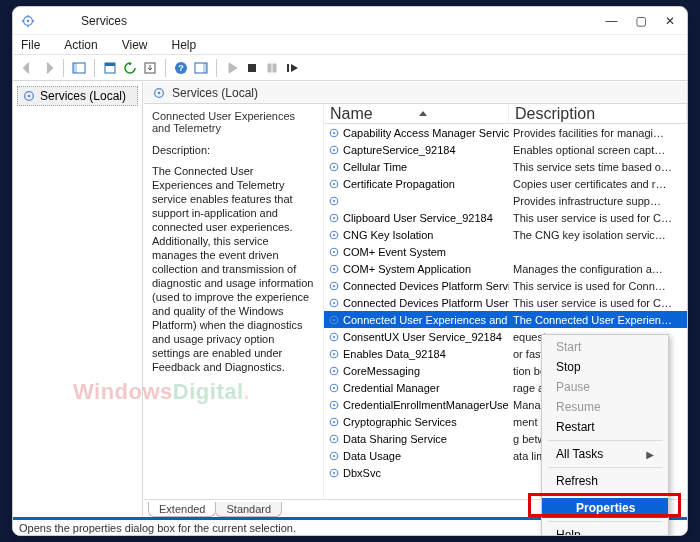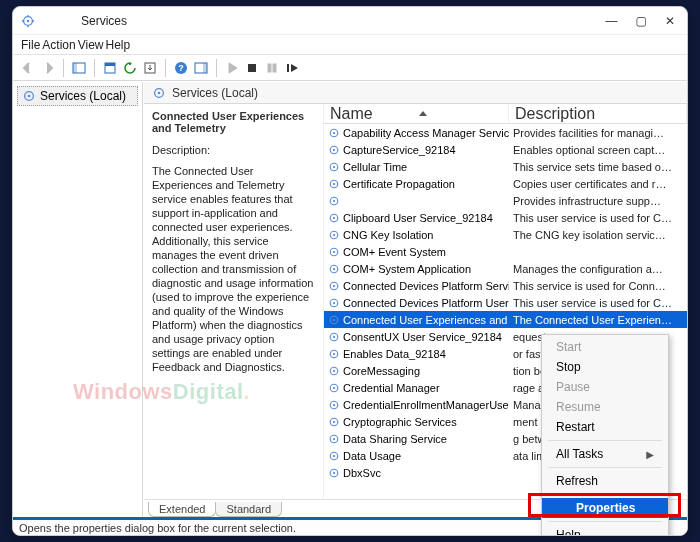--- a/index.html
+++ b/index.html
@@ -5,39 +5,39 @@
   * { box-sizing: border-box; margin: 0; padding: 0; font-family: "Segoe UI", Tahoma, sans-serif; }
   body { width: 700px; height: 542px; background: #0f1a3a; position: relative; overflow: hidden; }
   .outer-frame { position: absolute; left: 12px; top: 6px; width: 676px; height: 530px; background: #fff; border: 1px solid #ccc; border-radius: 8px; box-shadow: 0 4px 20px rgba(0,0,0,0.3); display: flex; flex-direction: column; overflow: hidden; }
   
   .titlebar { height: 28px; display: flex; align-items: center; padding: 0 8px; border-bottom: 1px solid #eee; gap: 40px; }
   .titlebar .app-icon { width: 14px; height: 14px; margin-right: 6px; display:inline-flex; align-items:center; justify-content:center;}
   .titlebar .title { font-size: 12px; color: #222; flex: 1; }
   .win-controls { display: flex; gap: 18px; padding-right: 4px; }
   .win-controls span { font-size: 12px; color: #333; cursor: pointer; }
   
-  .menubar { height: 20px; display: flex; gap: 2px; padding: 0 8px; font-size: 12px; color: #222; align-items: center; border-bottom: 1px solid #e4e4e4;}
+  .menubar { height: 20px; display: flex; gap: 24px; padding: 0 8px; font-size: 12px; color: #222; align-items: center; border-bottom: 1px solid #e4e4e4;}
   .menubar span { cursor: pointer; }
   
   .toolbar { height: 26px; display: flex; align-items: center; padding: 2px 6px; gap: 2px; border-bottom: 1px solid #d8d8d8; }
   .tb-sep { width: 1px; height: 18px; background: #ccc; margin: 0 4px; }
   .tb-btn { width: 18px; height: 18px; display: inline-flex; align-items: center; justify-content: center; border-radius: 2px; }
   .tb-btn svg { width: 14px; height: 14px; display:block; }
   .tb-btn.disabled svg * { stroke: #bbb; fill: #bbb;}
   
   .main { flex: 1; display: flex; overflow: hidden; border-top: 1px solid #fff;}
   .tree { width: 130px; border-right: 1px solid #d8d8d8; padding: 4px; font-size: 12px; }
   .tree-item { display: flex; align-items: center; gap: 4px; padding: 2px 4px; border: 1px dotted #999; border-radius: 0; background: #f0f0f0;}
   .tree-item .tree-icon { width:14px; height:14px; display:inline-flex; align-items:center; justify-content:center;}
   .right { flex: 1; display: flex; flex-direction: column; overflow: hidden; border-left: 1px solid #fff;}
   .right-header { height: 22px; background: #f7f7f7; border-bottom: 1px solid #d8d8d8; display: flex; align-items: center; padding: 0 8px; font-size: 12px; color: #333; gap:6px;}
   .right-header .hdr-icon { width:14px; height:14px; display:inline-flex; align-items:center; justify-content:center;}
   .panes { flex: 1; display: flex; overflow: hidden; }
   .detail { width: 180px; padding: 6px 8px; font-size: 11px; color: #222; border-right: 1px solid #eee; }
-  .detail .sel-name { font-weight: 700; color: #333; margin-bottom: 10px; }
+  .detail .sel-name { font-weight: 400; color: #333; margin-bottom: 10px; }
   .detail .desc-label { margin-bottom: 8px; }
   .detail .desc-text { line-height: 14px; }
   .list-wrap { flex: 1; display: flex; flex-direction: column; overflow: hidden; position: relative;}
   .list-header { height: 20px; display: flex; font-size: 16px; color: #333; border-bottom: 1px solid #e0e0e0; }
   .list-header .col { padding: 3px 6px; border-right: 1px solid #eee; display:flex; align-items:center; gap:6px;}
   .col-name { width: 185px; }
   .col-desc { flex: 1; }
   .sort-caret { width:0; height:0; border-left:4px solid transparent; border-right:4px solid transparent; border-bottom:5px solid #555; margin:0 auto;}
   .list { flex: 1; overflow: hidden; font-size: 11px; }
   .row { display: flex; height: 17px; align-items: center; white-space: nowrap; }

